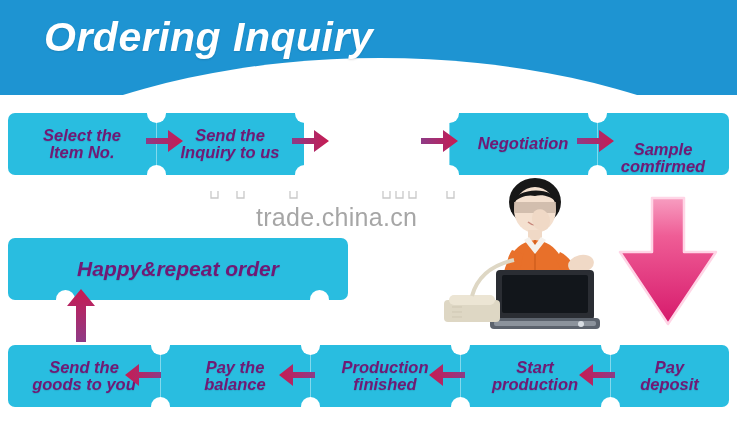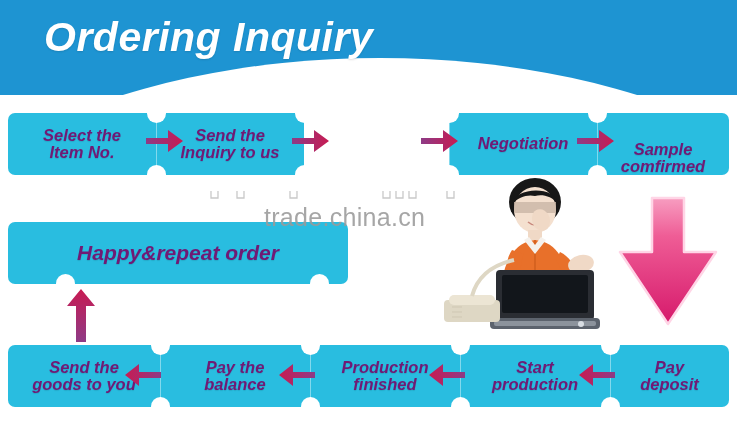--- a/index.html
+++ b/index.html
@@ -41,21 +41,21 @@
   .knob.top{top:-9px;}
   .knob.bot{bottom:-9px;}
   .seam{position:absolute;top:4px;width:1px;height:54px;
         background:rgba(255,255,255,.42);z-index:3;}
 
   
   .arrow{position:absolute;z-index:6;}
   .arrow svg{display:block;}
 
   
-  .watermark{position:absolute;left:264px;top:203px;
+  .watermark{position:absolute;left:256px;top:203px;
              font-size:25px;color:#9a9a9a;opacity:.88;letter-spacing:.3px;
              white-space:nowrap;z-index:7;}
   .person{position:absolute;left:440px;top:178px;width:175px;height:160px;z-index:5;}
   .bigarrow{position:absolute;left:612px;top:196px;width:112px;height:132px;z-index:5;}
   .specks{position:absolute;left:185px;top:185px;width:330px;height:30px;z-index:2;}
 </style>
 </head>
 <body>
 
 <div id="stage">
@@ -130,21 +130,21 @@
       <path d="M26,6 v7 h7 v-7"></path>
         <path d="M52,6 v7 h7 v-7"></path>
         <path d="M105,6 v7 h7 v-7"></path>
       <path d="M198,6 v7 h7 v-7"></path>
         <path d="M211,6 v7 h7 v-7"></path>
         <path d="M224,6 v7 h7 v-7"></path>
       <path d="M262,6 v7 h7 v-7"></path>
     </g>
   </svg>
 
-  <div class="band" id="row2" style="left:8px;top:222px;width:340px;">
+  <div class="band" id="row2" style="left:8px;top:238px;width:340px;">
     <div class="piece wide" style="left:0px;width:340px;">
       <div class="ptext">Happy&amp;repeat order</div>
     </div>
     <div class="knob bot" style="left:48px;"></div>
     <div class="knob bot" style="left:302px;"></div>
   </div>
 
   <div class="arrow" style="left:66px;top:288px;">
     <svg width="30" height="55" viewBox="0 0 30 55">
       <defs>

